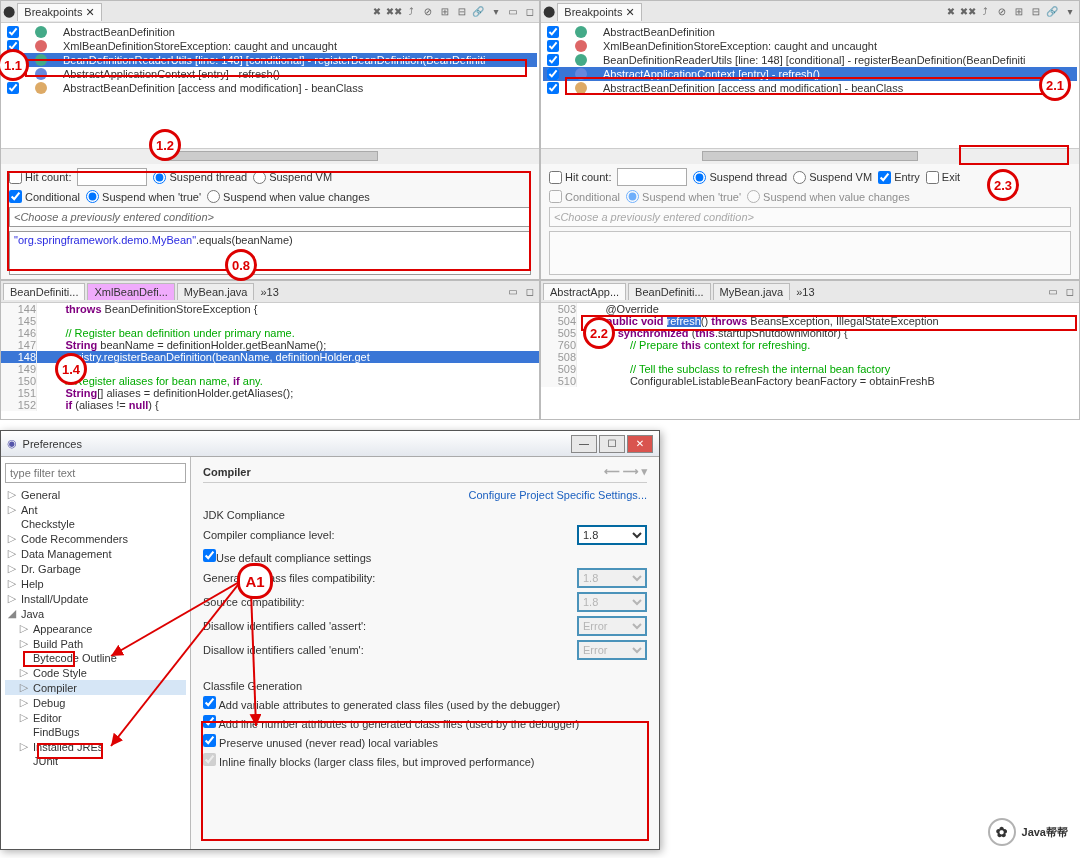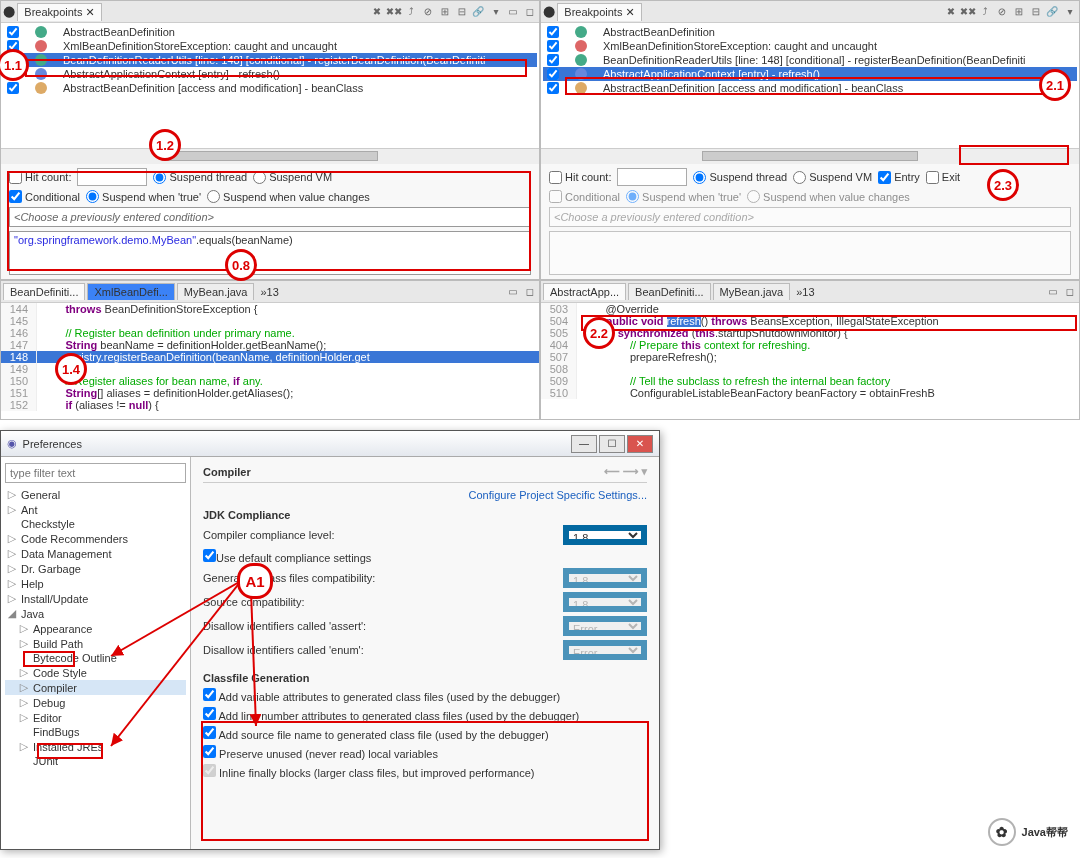--- a/index.html
+++ b/index.html
@@ -29,21 +29,21 @@
 .opts .row{display:flex;align-items:center;gap:6px}
 .opts input[type=text]{border:1px solid #aaa;height:18px;width:70px;padding:0 2px}
 .opts label{display:flex;align-items:center;gap:3px}
 .cond-drop{border:1px solid #999;background:#fff;height:20px;padding:2px 4px;font-style:italic;color:#666;display:flex;align-items:center}
 .cond-text{border:1px solid #999;background:#fff;height:44px;padding:2px 4px;font-family:Consolas,monospace;font-size:11px}
 .cond-text .lit{color:#2a2ae0}
 .redbox{border:2px solid #d00;position:absolute;pointer-events:none}
 .callout{position:absolute;width:32px;height:32px;border:3px solid #d00;border-radius:16px;background:#fff;display:flex;align-items:center;justify-content:center;font-weight:bold;color:#d00;font-size:13px;z-index:50;pointer-events:none}
 .editor{background:#fff;font-family:Consolas,monospace;font-size:11px;color:#333;flex:1;overflow:hidden}
 .editor .el{display:flex;white-space:pre}
-.editor .lnum{width:36px;text-align:right;padding-right:8px;color:#999;background:#f8f8f8;border-right:1px solid #eee}
+.editor .lnum{width:36px;text-align:right;color:#999;background:#f8f8f8;border-right:1px solid #eee}
 .editor .code{padding-left:4px}
 .editor .el.hl{background:#3a76d6}
 .editor .el.hl .code,.editor .el.hl .lnum{color:#fff;background:#3a76d6}
 .kw{color:#800080;font-weight:bold}
 .cmt{color:#0a0}
 
 .prefwin{position:absolute;left:0;top:430px;width:660px;height:420px;border:1px solid #555;background:#f4f4f4;box-shadow:2px 2px 8px rgba(0,0,0,.3)}
 .prefwin .titleb{height:26px;background:linear-gradient(#fff,#e4e8ee);border-bottom:1px solid #aaa;display:flex;align-items:center;padding:0 6px;gap:6px}
 .prefwin .titleb .winbtns{margin-left:auto;display:flex;gap:2px}
 .prefwin .titleb .winbtn{width:26px;height:18px;border:1px solid #888;background:#e8e8e8;display:flex;align-items:center;justify-content:center;font-size:10px}
@@ -55,21 +55,21 @@
 .preftree .ti .tg{width:10px;text-align:center;color:#888}
 .preftree .ti.depth1{padding-left:14px}
 .preftree .ti.sel{background:#d6e6f6}
 .prefmain{flex:1;padding:8px 12px;overflow:auto;background:#f8f8f8}
 .prefmain h2{font-size:12px;font-weight:bold;border-bottom:1px solid #ccc;padding-bottom:4px;margin-bottom:6px;display:flex;align-items:center}
 .prefmain h2 .nav{margin-left:auto;display:flex;gap:3px}
 .prefmain h2 .nav span{font-size:11px;color:#aaa}
 .prefmain .link{color:#1a5fbf;text-align:right;display:block;margin-bottom:8px}
 .prefmain .frow{display:flex;align-items:center;gap:6px;margin:4px 0}
 .prefmain .frow.dis{color:#999}
-.prefmain select{border:6px solid #0369a1;height:20px;width:84px;background:#fff}
+.prefmain select{border:2px solid #0369a1;height:20px;width:70px;background:#fff}
 .prefmain select:disabled{background:#eee;color:#999}
 .redarrow{position:absolute;pointer-events:none;z-index:45}
 .watermark{position:absolute;right:12px;bottom:12px;font-size:22px;color:rgba(0,0,0,.3);font-weight:bold;display:flex;align-items:center;gap:6px}
 .watermark .wc{width:28px;height:28px;border:2px solid rgba(0,0,0,.3);border-radius:14px;display:flex;align-items:center;justify-content:center;font-size:14px}
 </style>
 </head>
 <body>
 
 <div class="root">
 
@@ -253,21 +253,21 @@
       <div class="callout" style="right:8px;top:68px">2.1</div>
       <div class="redbox" style="right:10px;top:144px;width:110px;height:20px"></div>
       <div class="callout" style="right:60px;top:168px">2.3</div>
     </div>
   </div>
 
   <div class="mid-row">
     <div class="pane left">
       <div class="tabbar">
         <span class="tab">BeanDefiniti...</span>
-        <span class="tab" style="background:#3b82f6">XmlBeanDefi...</span>
+        <span class="tab" style="background:#f0abfc">XmlBeanDefi...</span>
         <span class="tab" style="background:#eee">MyBean.java</span>
         <span style="padding:0 4px">»13</span>
         <div class="tbicons">
             <span class="ic">▭</span>
             <span class="ic">◻</span>
           </div>
       </div>
       <div class="editor" id="edL">
           <div class="el"><span class="lnum">144</span><span class="code">        <span class="kw">throws</span> BeanDefinitionStoreException {</span></div>
           <div class="el"><span class="lnum">145</span><span class="code"></span></div>
@@ -289,22 +289,21 @@
         <span style="padding:0 4px">»13</span>
         <div class="tbicons">
             <span class="ic">▭</span>
             <span class="ic">◻</span>
           </div>
       </div>
       <div class="editor" id="edR">
           <div class="el"><span class="lnum">503</span><span class="code">        @Override</span></div>
           <div class="el"><span class="lnum">504</span><span class="code">        <span class="kw">public</span> <span class="kw">void</span> <span style="background:#3a76d6;color:#fff">refresh</span>() <span class="kw">throws</span> BeansException, IllegalStateException</span></div>
           <div class="el"><span class="lnum">505</span><span class="code">            <span class="kw">synchronized</span> (<span class="kw">this</span>.startupShutdownMonitor) {</span></div>
-          <div class="el"><span class="lnum">404</span><span class="code">                <span class="cmt">// Prepare <span class="kw">this</span> context for refreshing.</span></span></div>
-          <div class="el"><span class="lnum">507</span><span class="code">                prepareRefresh();</span></div>
+          <div class="el"><span class="lnum">760</span><span class="code">                <span class="cmt">// Prepare <span class="kw">this</span> context for refreshing.</span></span></div>
           <div class="el"><span class="lnum">508</span><span class="code"></span></div>
           <div class="el"><span class="lnum">509</span><span class="code">                <span class="cmt">// Tell the subclass to refresh the internal bean factory</span></span></div>
           <div class="el"><span class="lnum">510</span><span class="code">                ConfigurableListableBeanFactory beanFactory = obtainFreshB</span></div>
         </div>
       <div class="redbox" style="left:40px;top:34px;width:496px;height:16px"></div>
       <div class="callout" style="left:42px;top:36px">2.2</div>
     </div>
   </div>
 </div>
 
@@ -403,21 +402,21 @@
     <div class="prefmain">
       <h2>
           <span>Compiler</span>
         <span class="nav">
             <span>⟵</span>
             <span>⟶</span>
             <span>▾</span>
           </span>
       </h2>
       <a class="link">Configure Project Specific Settings...</a>
-      <div style="font-weight:bold;margin:4px 0">JDK Compliance</div>
+      <div style="font-weight:normal;margin:4px 0">JDK Compliance</div>
       <div class="frow">
         <span style="flex:1">Compiler compliance level:</span>
         <select><option>1.8</option></select>
       </div>
       <div class="frow">
           <label><input type="checkbox" checked="" style=""><span>Use default compliance settings</span></label>
         </div>
       <div class="frow dis">
           <span style="flex:1">Generated .class files compatibility:</span>
           <select disabled=""><option>1.8</option></select>
@@ -427,30 +426,27 @@
           <select disabled=""><option>1.8</option></select>
         </div>
       <div class="frow dis">
           <span style="flex:1">Disallow identifiers called 'assert':</span>
           <select disabled=""><option>Error</option></select>
         </div>
       <div class="frow dis">
           <span style="flex:1">Disallow identifiers called 'enum':</span>
           <select disabled=""><option>Error</option></select>
         </div>
-      <div style="font-weight:bold;margin:12px 0 4px">Classfile Generation</div>
+      <div style="font-weight:normal;margin:20px 0 4px">Classfile Generation</div>
       <div id="cglist">
           <div class="frow">
             <label><input type="checkbox" checked="" style=""> Add variable attributes to generated class files (used by the debugger)</label>
           </div>
           <div class="frow">
             <label><input type="checkbox" checked="" style=""> Add line number attributes to generated class files (used by the debugger)</label>
-          </div>
-          <div class="frow">
-            <label><input type="checkbox" checked="" style=""> Add source file name to generated class file (used by the debugger)</label>
           </div>
           <div class="frow">
             <label><input type="checkbox" checked="" style=""> Preserve unused (never read) local variables</label>
           </div>
           <div class="frow dis">
             <label><input type="checkbox" checked="" disabled="" style=""> Inline finally blocks (larger class files, but improved performance)</label>
           </div>
         </div>
     </div>
   </div>

